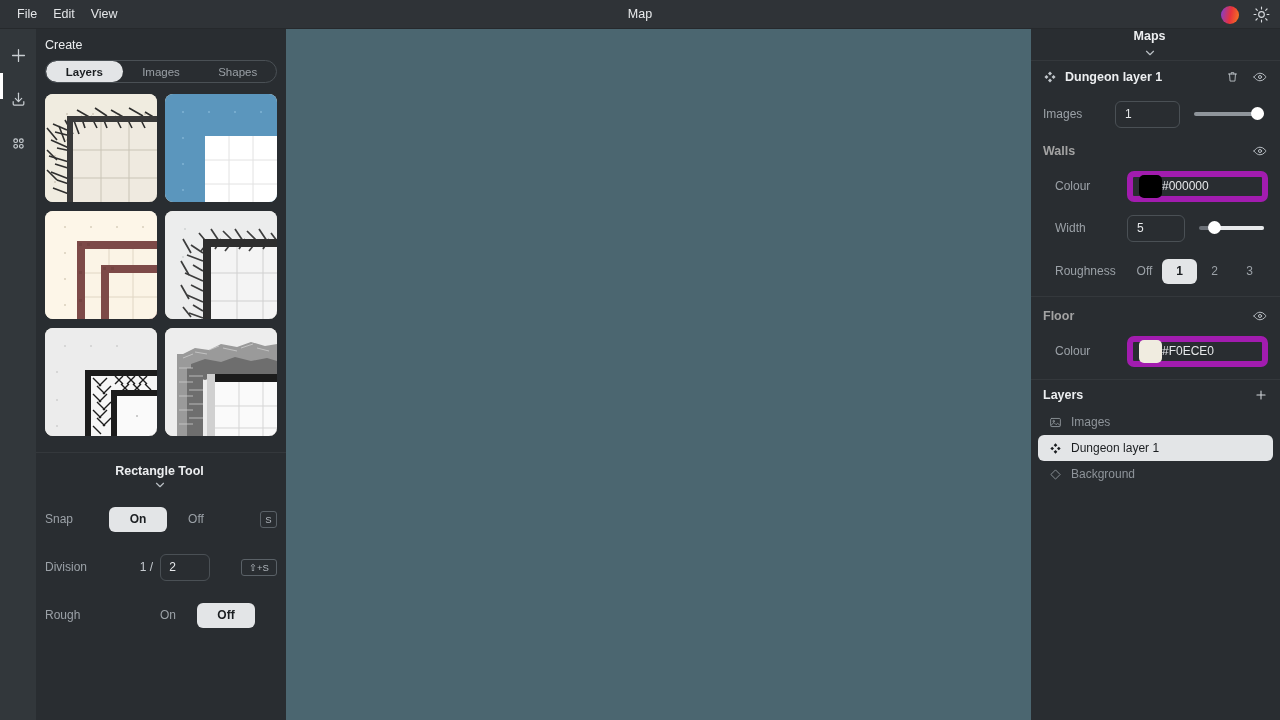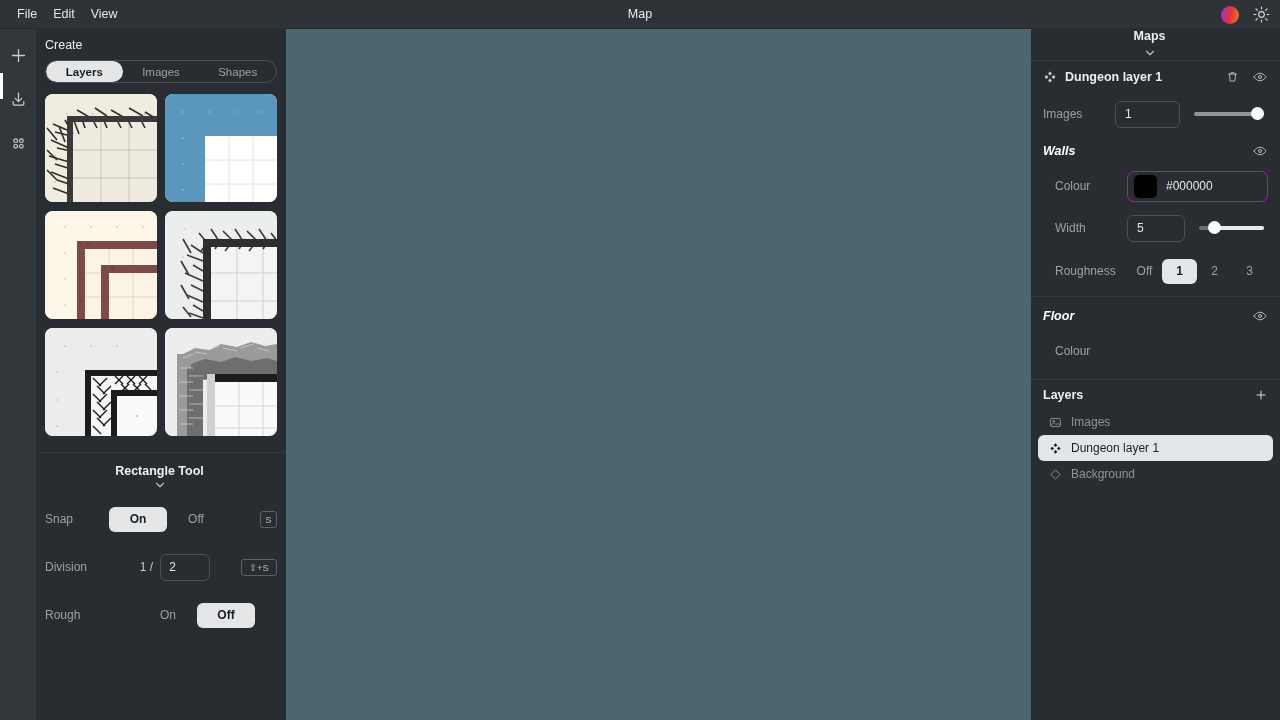--- a/index.html
+++ b/index.html
@@ -155,26 +155,26 @@
   .slider { flex: 1; height: 20px; position: relative; margin-left: 14px; margin-right: 4px; }
   .strack { position: absolute; left: 0; right: 0; top: 8px; height: 4px; border-radius: 2px; }
   .sthumb {
     position: absolute; top: 3px; width: 13px; height: 13px; border-radius: 50%;
     background: #ffffff;
   }
 
   .sec-head {
     height: 30px; display: flex; align-items: center; padding: 0 12px;
   }
-  .sec-head .t { font-size: 12.5px; font-weight: bold; color: #ffffff; font-style: italic; }
+  .sec-head .t { font-size: 12.5px; font-weight: bold; color: #a3a3a3; }
   .sec-head .sp { margin-left: auto; }
 
   .colour-field {
-    flex: 1; height: 31px; border: 1px solid #a21caf; border-radius: 7px;
-    display: flex; align-items: center; padding-left: 6px; gap: 9px;
+    flex: 1; height: 31px; border: 6px solid #a21caf; border-radius: 7px;
+    display: flex; align-items: center; padding-left: 6px; 
   }
   .swatch { width: 23px; height: 23px; border-radius: 5px; }
   .colour-val { font-size: 12px; color: #e6e8ea; }
 
   .rough-opts { display: flex; align-items: center; gap: 0; flex: 1; }
   .ropt {
     width: 35px; height: 25px; border-radius: 6px;
     display: flex; align-items: center; justify-content: center;
     font-size: 12px; color: #9ba1a7;
   }
@@ -543,20 +543,24 @@
       <div class="sp">
         <svg width="16" height="14" viewBox="0 0 24 24" fill="none" stroke="currentColor" stroke-width="1.6" stroke-linecap="round" stroke-linejoin="round" class="ico">
           <path d="M1.8 12S5.5 5.5 12 5.5 22.2 12 22.2 12 18.5 18.5 12 18.5 1.8 12 1.8 12z"></path>
           <circle cx="12" cy="12" r="2.6"></circle>
         </svg>
       </div>
     </div>
 
     <div class="rp-row" style="height:40px">
       <div class="rp-label sub">Colour</div>
+      <div class="colour-field">
+        <div class="swatch" style="background:#F0ECE0"></div>
+        <div class="colour-val">#F0ECE0</div>
+      </div>
     </div>
 
     <div class="layers-head" style="margin-top:8px">
       <div class="t">Layers</div>
       <svg class="plus" width="14" height="14" viewBox="0 0 24 24" fill="none" stroke="currentColor" stroke-width="1.8" stroke-linecap="round" style="margin-left:auto">
         <path d="M12 5v14M5 12h14"></path>
       </svg>
     </div>
 
     <div class="llist">

